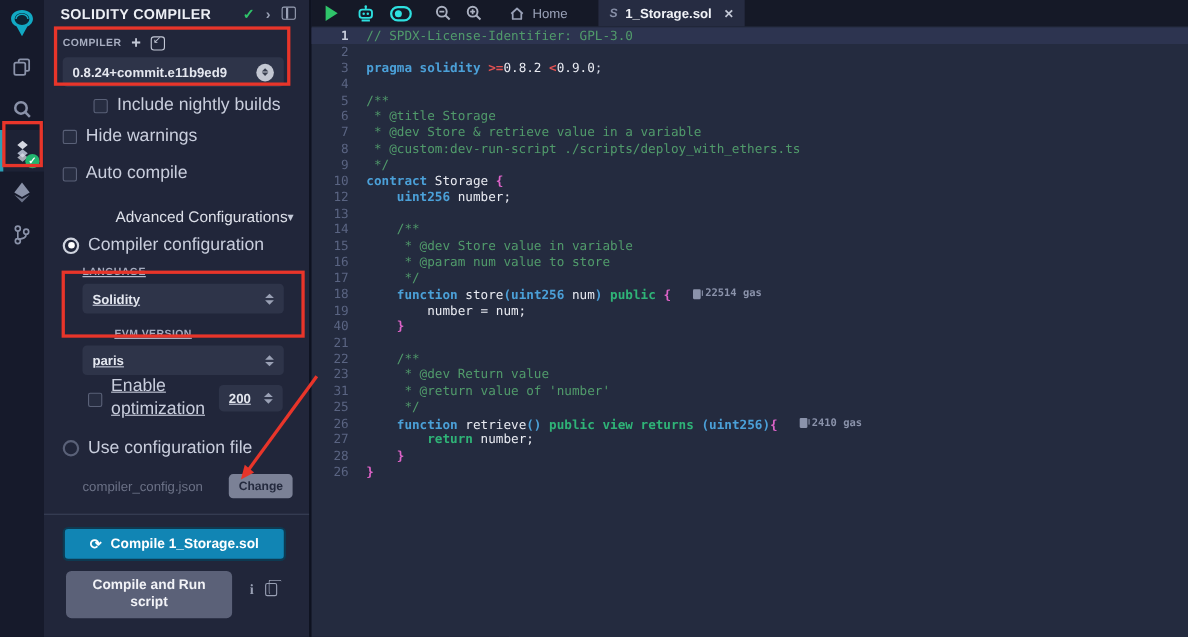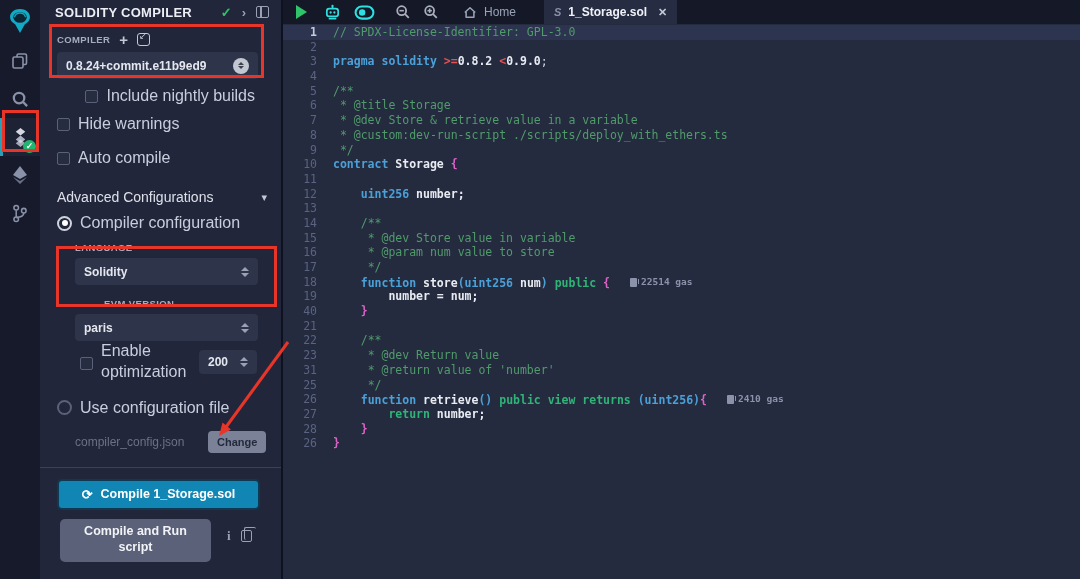--- a/index.html
+++ b/index.html
@@ -47,21 +47,21 @@
   .circ-stepper .up { border-bottom:3px solid #3a4050; }
   .circ-stepper .dn { border-top:3px solid #3a4050; }
 
   .checkbox { width:13px; height:13px; background:#272d41; border:1px solid #5a6178; border-radius:2px; flex-shrink:0; cursor:pointer; }
   .cb-label { font-size:16px; color:#c9cedd; margin-left:8px; }
   .radio { width:15px; height:15px; border-radius:50%; border:2px solid #cfd3de; position:relative; flex-shrink:0; cursor:pointer; }
   .radio.sel::after { content:""; position:absolute; left:2.5px; top:2.5px; width:6px; height:6px; border-radius:50%; background:#fff; }
   .radio.unsel { border-color:#5a6178; }
 
   .adv-head { display:flex; align-items:center; margin:22px 14px 0 0; cursor:pointer; }
-  .adv-title { font-size:14px; color:#dde0e9; flex:1; }
+  .adv-title { font-size:14px; color:#dde0e9; flex:1;text-align:right; }
   .adv-chev { color:#c3c8d6; font-size:11px; }
 
   .btn-change { background:#7b8196; color:#242a3e; font-size:11px; font-weight:bold; border:none;
                 border-radius:4px; padding:5px 9px; cursor:pointer; }
   .divider { border:none; border-top:1px solid #3a4157; margin:14px 0 0 0; }
 
   .btn-compile { width:203px; height:31px; background:#1185b4; border:2px solid #0d3a52; border-radius:5px;
                  color:#fff; font-size:12.5px; font-weight:bold; display:flex; align-items:center; justify-content:center;
                  gap:8px; cursor:pointer; margin-top:7px; }
   .refresh-ic { font-size:13px; font-weight:bold; color:#fff; }
@@ -88,21 +88,21 @@
   .codeline { display:flex; height:14.7px; line-height:14.7px; white-space:pre; }
   .codeline.cur { background:#2d3450; }
   .lnum { width:50px; text-align:right; padding-right:16px; color:#5a6482; flex-shrink:0; user-select:none; }
   .codeline.cur .lnum { color:#c6cbda; font-weight:bold; }
   .ltext { flex:1; }
   .tok-cm { color:#519b6b; }
   .tok-kw { color:#4ba0d8; font-weight:bold; }
   .tok-gr { color:#2fb377; font-weight:bold; }
   .tok-br { color:#dd63c8; font-weight:bold; }
   .tok-op { color:#e35252; font-weight:bold; }
-  .tok-wb { color:#e9ebf2; font-weight:bold; }
+  .tok-wb { color:#e9ebf2; font-weight:normal; }
   .tok-pl { color:#d2d6e2; }
   .gas-badge { display:inline-flex; align-items:center; gap:4px; margin-left:20px; color:#8b93ab; font-size:9.5px; font-weight:bold; }
   .pump { width:7px; height:9px; background:#8b93ab; border-radius:1px; position:relative; display:inline-block; }
   .pump::after { content:""; position:absolute; right:-2px; top:1px; width:2px; height:5px; border-right:1.5px solid #8b93ab; }
 
   
   .anno { position:absolute; border:3px solid #e8352a; pointer-events:none; z-index:50; }
   #anno-compiler { left:49px; top:24px; width:215px; height:54px; }
   #anno-evm { left:56px; top:246px; width:221px; height:61px; }
   #anno-sidebar { left:2px; top:110px; width:37px; height:42px; }
@@ -200,21 +200,21 @@
 
       <div class="adv-head">
         <span class="adv-title">Advanced Configurations</span>
         <span class="adv-chev">▾</span>
       </div>
       <div class="row" style="margin-top:9px;">
         <span class="radio sel"></span>
         <span class="cb-label">Compiler configuration</span>
       </div>
 
-      <div style="margin-left:18px;">
+      <div style="margin-left:18px;text-decoration:underline;">
         <div class="seclabel" style="margin-top:10px;">LANGUAGE</div>
         <div class="select" style="width:183px; margin-top:5px;">
           <span class="val">Solidity</span>
           <span class="stepper">
               <i class="up"></i>
               <i class="dn"></i>
             </span>
         </div>
 
         <div class="seclabel" style="margin-top:13px;padding-left:29px;">EVM VERSION</div>
@@ -317,21 +317,20 @@
           <div class="codeline cur"><span class="lnum">1</span><span class="ltext"><span class="tok-cm">// SPDX-License-Identifier: GPL-3.0</span></span></div>
           <div class="codeline"><span class="lnum">2</span><span class="ltext"></span></div>
           <div class="codeline"><span class="lnum">3</span><span class="ltext"><span class="tok-kw">pragma solidity </span><span class="tok-op">&gt;=</span><span class="tok-wb">0.8.2 </span><span class="tok-op">&lt;</span><span class="tok-wb">0.9.0</span><span class="tok-pl">;</span></span></div>
           <div class="codeline"><span class="lnum">4</span><span class="ltext"></span></div>
           <div class="codeline"><span class="lnum">5</span><span class="ltext"><span class="tok-cm">/**</span></span></div>
           <div class="codeline"><span class="lnum">6</span><span class="ltext"><span class="tok-cm"> * @title Storage</span></span></div>
           <div class="codeline"><span class="lnum">7</span><span class="ltext"><span class="tok-cm"> * @dev Store &amp; retrieve value in a variable</span></span></div>
           <div class="codeline"><span class="lnum">8</span><span class="ltext"><span class="tok-cm"> * @custom:dev-run-script ./scripts/deploy_with_ethers.ts</span></span></div>
           <div class="codeline"><span class="lnum">9</span><span class="ltext"><span class="tok-cm"> */</span></span></div>
           <div class="codeline"><span class="lnum">10</span><span class="ltext"><span class="tok-kw">contract </span><span class="tok-wb">Storage </span><span class="tok-br">{</span></span></div>
-          <div class="codeline"><span class="lnum">11</span><span class="ltext"></span></div>
           <div class="codeline"><span class="lnum">12</span><span class="ltext"><span class="tok-pl">    </span><span class="tok-kw">uint256</span><span class="tok-wb"> number;</span></span></div>
           <div class="codeline"><span class="lnum">13</span><span class="ltext"></span></div>
           <div class="codeline"><span class="lnum">14</span><span class="ltext"><span class="tok-pl">    </span><span class="tok-cm">/**</span></span></div>
           <div class="codeline"><span class="lnum">15</span><span class="ltext"><span class="tok-pl">    </span><span class="tok-cm"> * @dev Store value in variable</span></span></div>
           <div class="codeline"><span class="lnum">16</span><span class="ltext"><span class="tok-pl">    </span><span class="tok-cm"> * @param num value to store</span></span></div>
           <div class="codeline"><span class="lnum">17</span><span class="ltext"><span class="tok-pl">    </span><span class="tok-cm"> */</span></span></div>
           <div class="codeline"><span class="lnum">18</span><span class="ltext"><span class="tok-pl">    </span><span class="tok-kw">function </span><span class="tok-wb">store</span><span class="tok-kw">(</span><span class="tok-kw">uint256</span><span class="tok-wb"> num</span><span class="tok-kw">)</span><span class="tok-pl"> </span><span class="tok-gr">public </span><span class="tok-br">{</span><span class="gas-badge"><span class="pump"></span><span>22514 gas</span></span></span></div>
           <div class="codeline"><span class="lnum">19</span><span class="ltext"><span class="tok-pl">        </span><span class="tok-wb">number = num;</span></span></div>
           <div class="codeline"><span class="lnum">40</span><span class="ltext"><span class="tok-pl">    </span><span class="tok-br">}</span></span></div>
           <div class="codeline"><span class="lnum">21</span><span class="ltext"></span></div>

